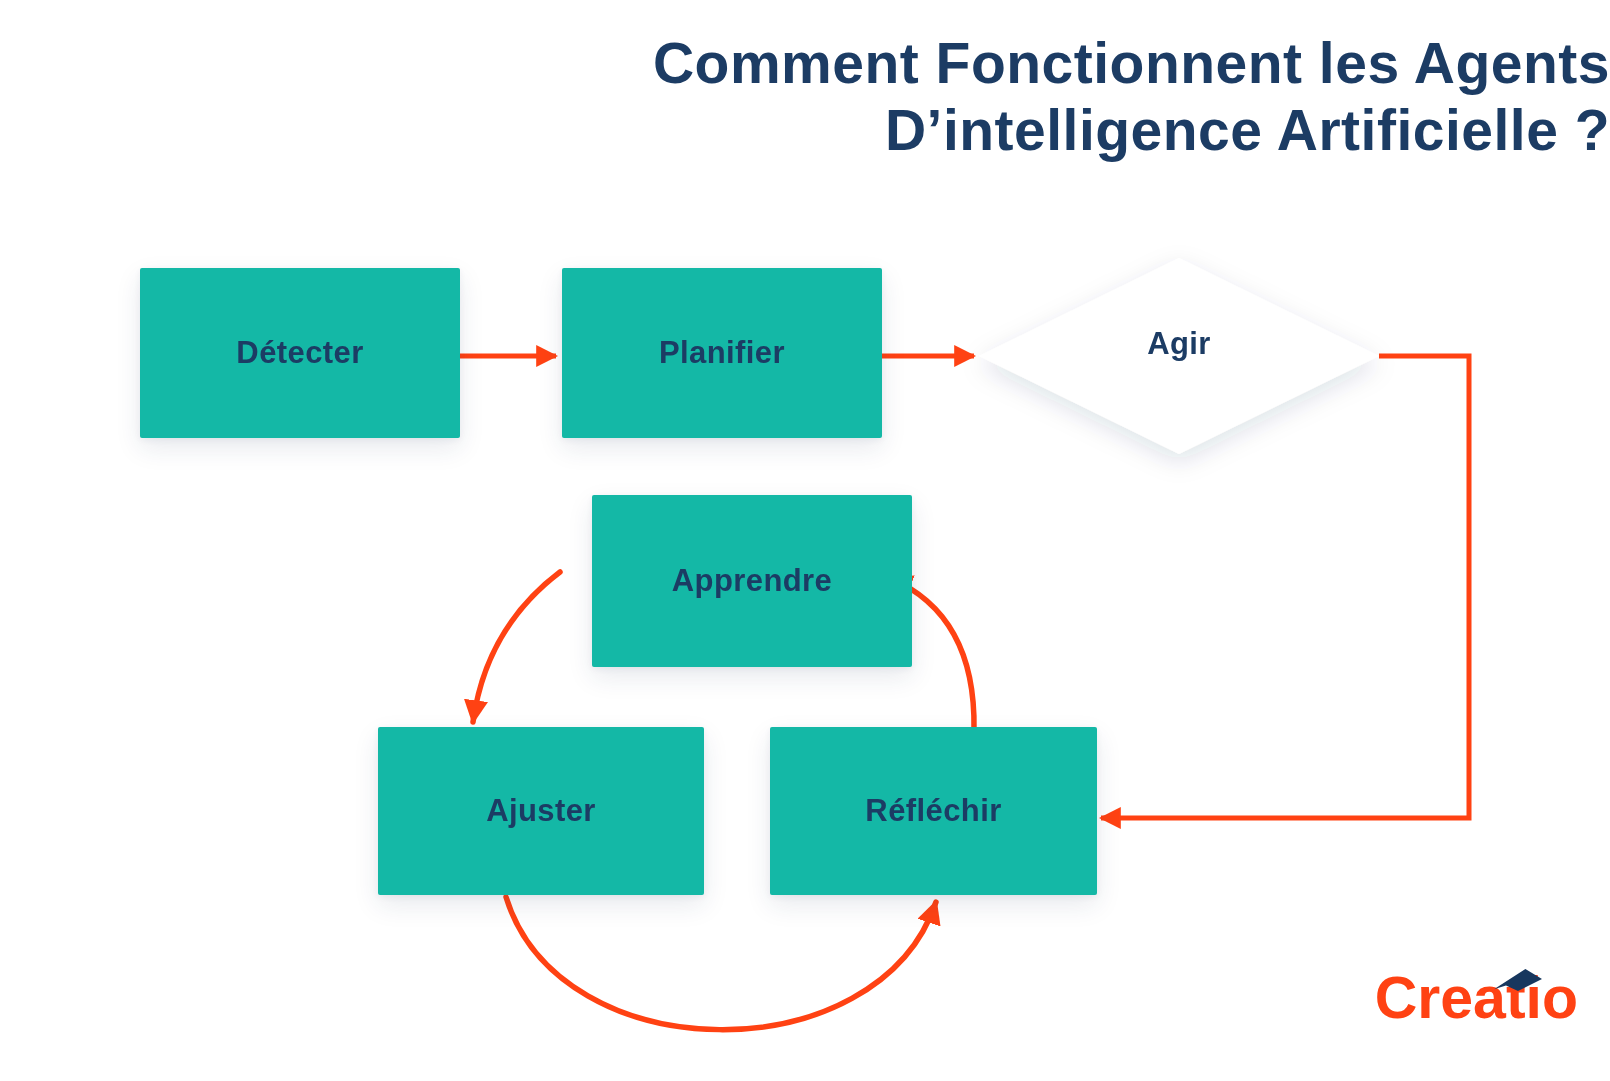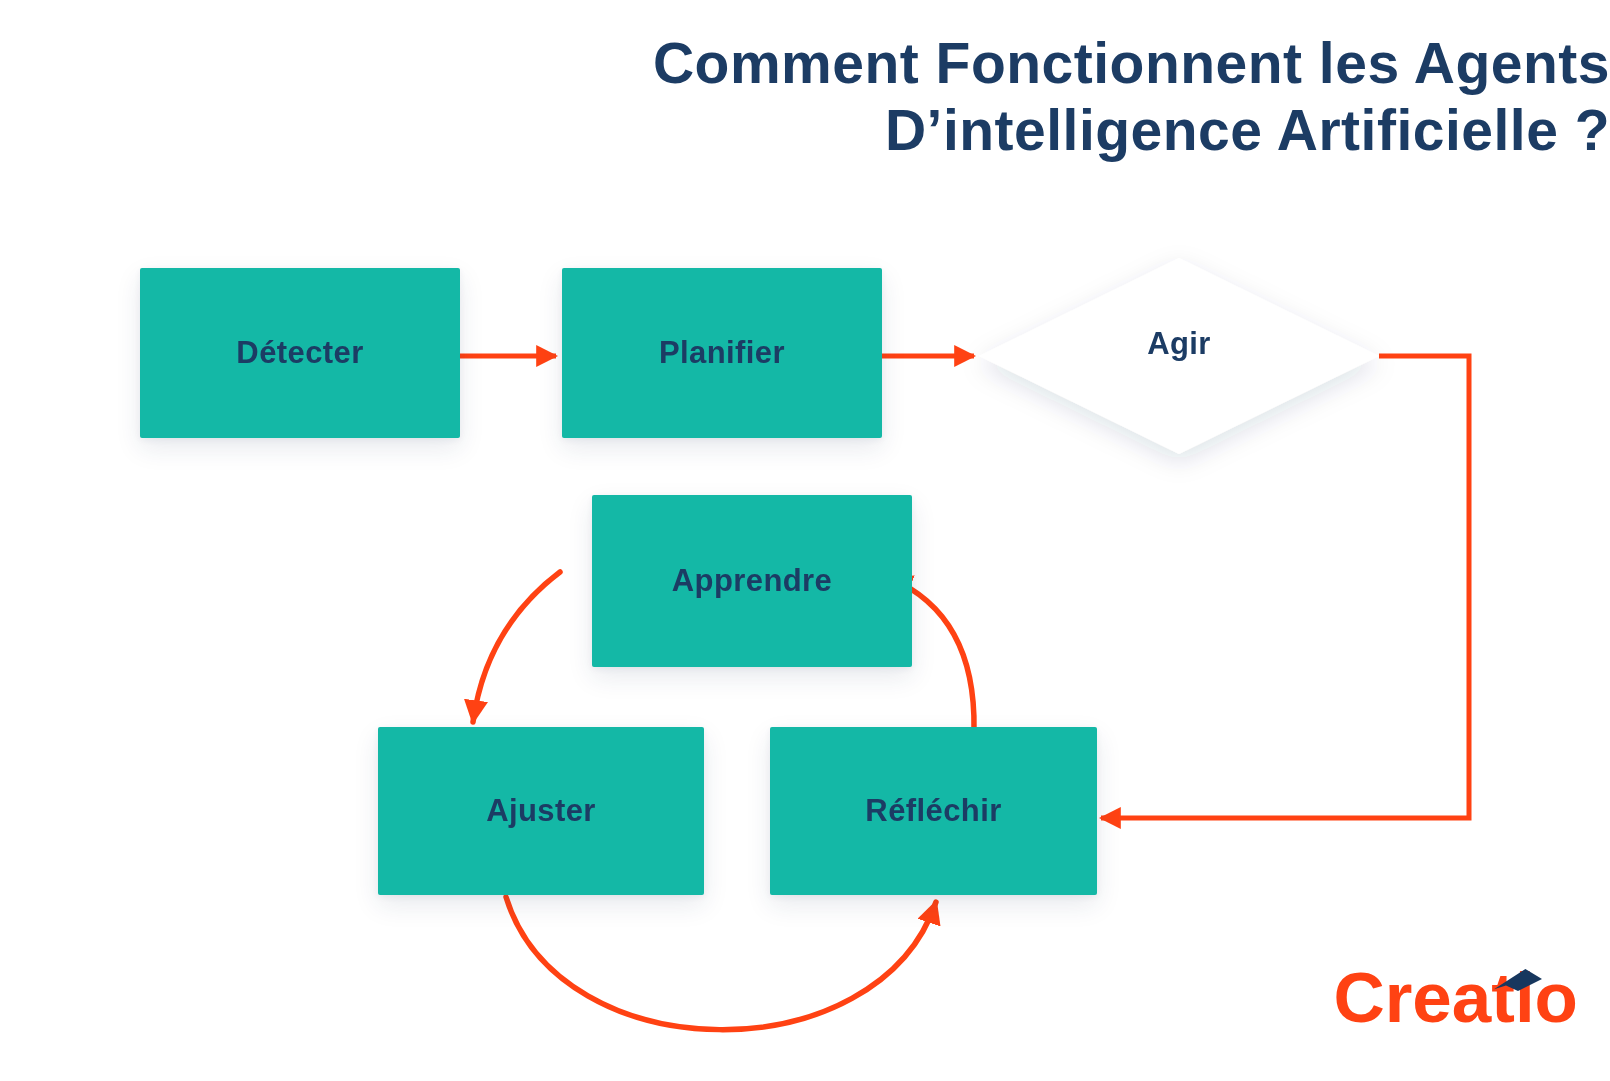--- a/index.html
+++ b/index.html
@@ -57,21 +57,21 @@
   .logo {
     position: absolute;
     right: 32px;
     top: 956px;
     height: 84px;
   }
   .logo-text {
     display: block;
     text-align: right;
     color: #ff4213;
-    font-size: 71px;
+    font-size: 59px;
     font-weight: 700;
     line-height: 84px;
     letter-spacing: 0px;
   }
   .logo-swoosh {
     position: absolute;
     right: 36px;
     top: 12px;
     width: 48px;
     height: 24px;

